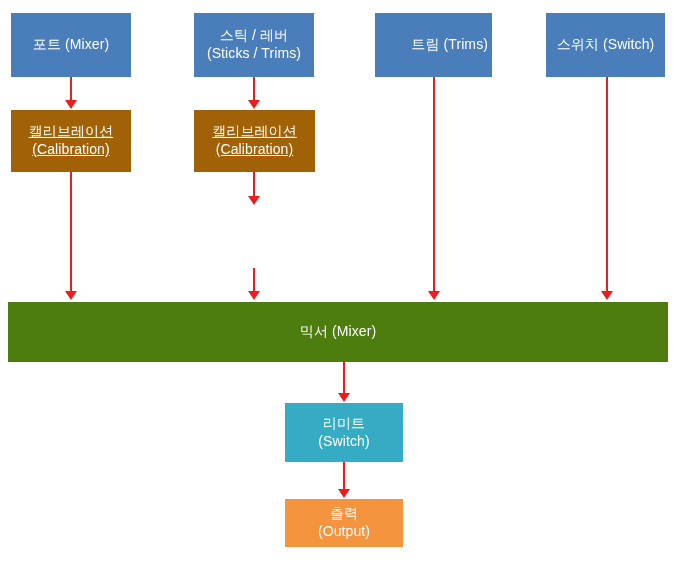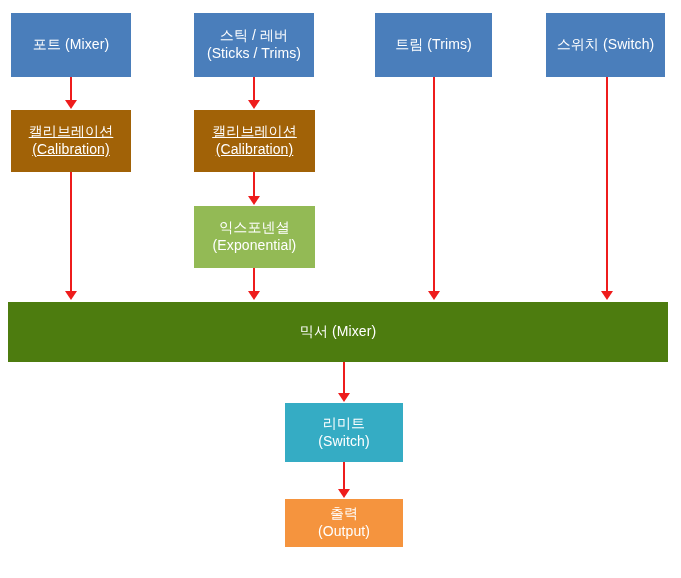--- a/index.html
+++ b/index.html
@@ -62,42 +62,38 @@
 
   <div class="node blue" style="left:11px; top:13px; width:120px; height:64px;">
     <span class="line1">포트 (Mixer)</span>
   </div>
 
   <div class="node blue" style="left:194px; top:13px; width:120px; height:64px;">
     <span class="line1">스틱 / 레버</span>
     <span class="line2">(Sticks / Trims)</span>
   </div>
 
-  <div class="node blue" style="left:375px; top:13px; width:117px; height:64px;">
+  <div class="node blue" style="left:375px; top:13px; width:117px; height:64px;align-items:flex-end;">
     <span class="line1">트림 (Trims)</span>
   </div>
 
   <div class="node blue" style="left:546px; top:13px; width:119px; height:64px;">
     <span class="line1">스위치 (Switch)</span>
   </div>
 
   <div class="node red" style="left:11px; top:110px; width:120px; height:62px;">
     <span class="line1">캘리브레이션</span>
     <span class="line2">(Calibration)</span>
   </div>
 
   <div class="node red" style="left:194px; top:110px; width:121px; height:62px;">
     <span class="line1">캘리브레이션</span>
     <span class="line2">(Calibration)</span>
   </div>
 
-  <div class="node green" style="left:194px; top:206px; width:121px; height:62px;">
-    <span class="line1">익스포넨셜</span>
-    <span class="line2">(Exponential)</span>
-  </div>
 
   <div class="node purple" style="left:8px; top:302px; width:660px; height:60px;">
     <span class="line1">믹서 (Mixer)</span>
   </div>
 
   <div class="node teal" style="left:285px; top:403px; width:118px; height:59px;">
     <span class="line1">리미트</span>
     <span class="line2">(Switch)</span>
   </div>
 

